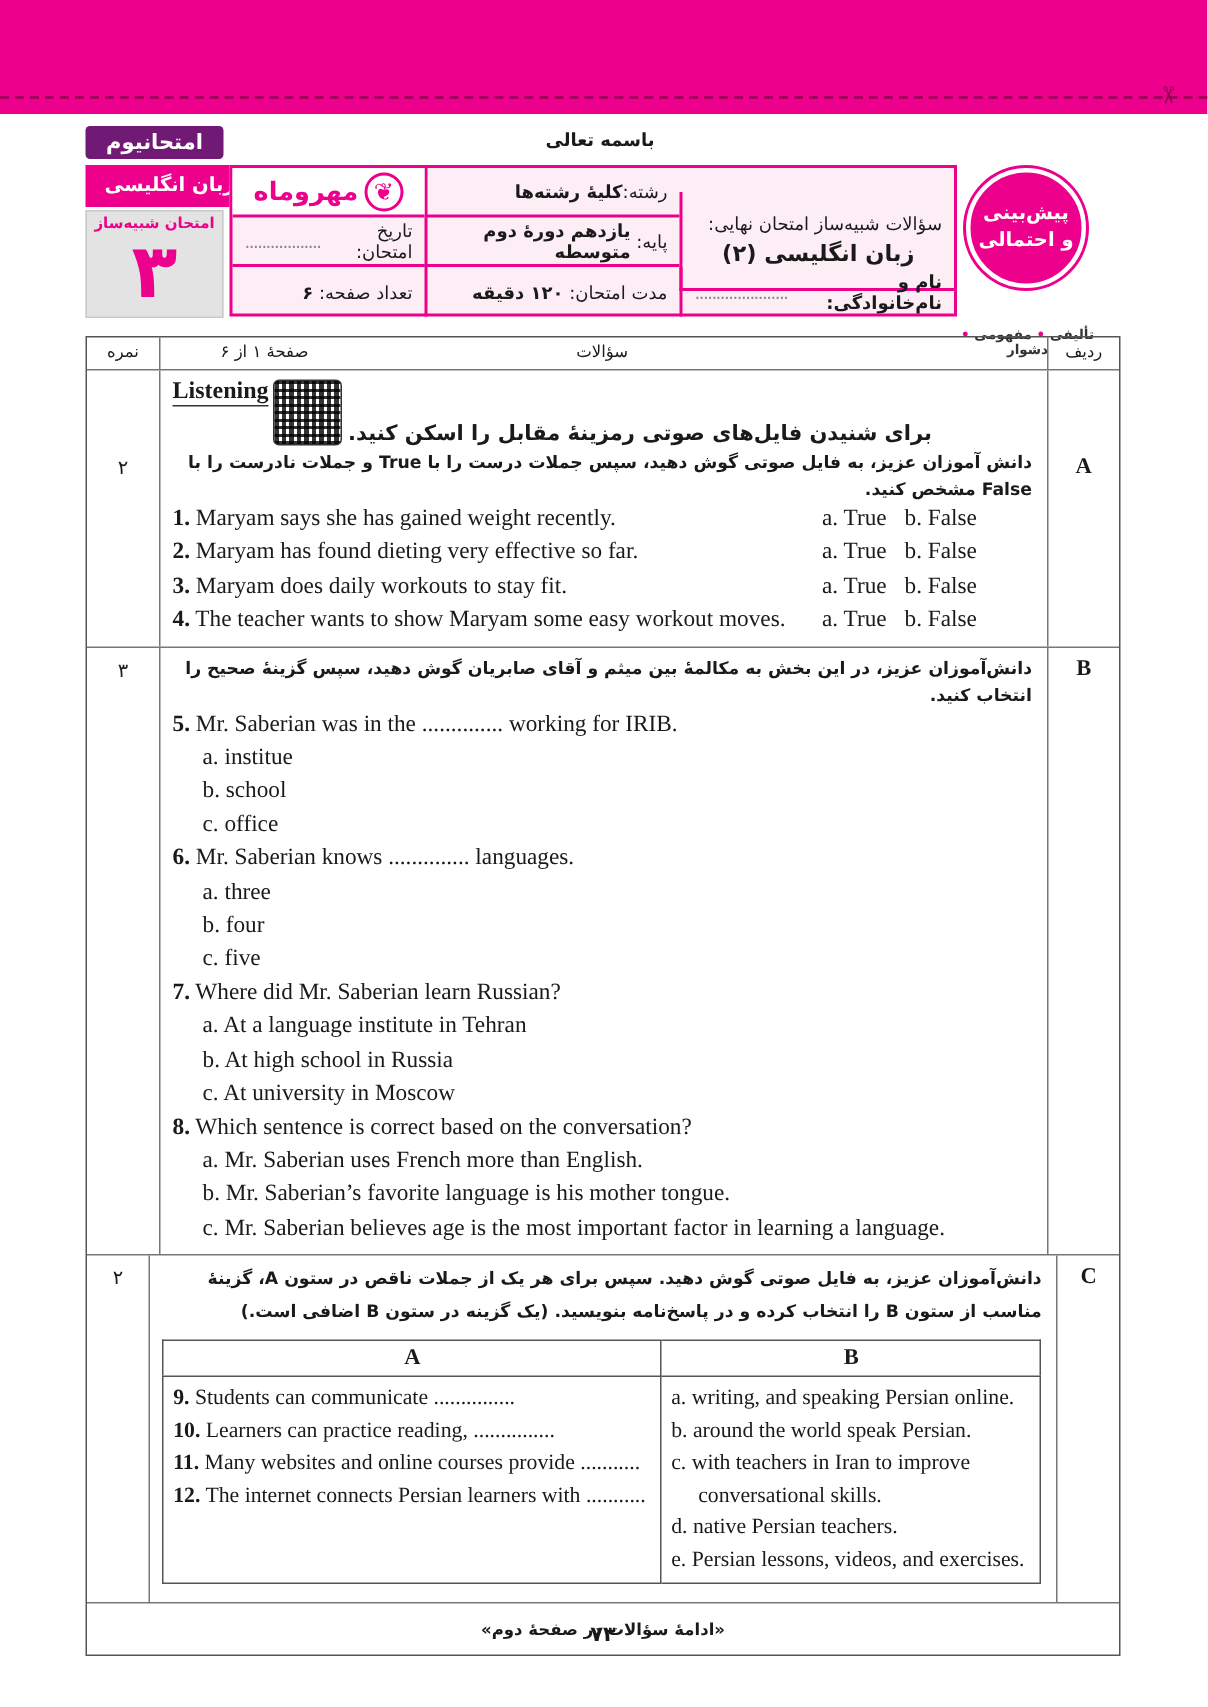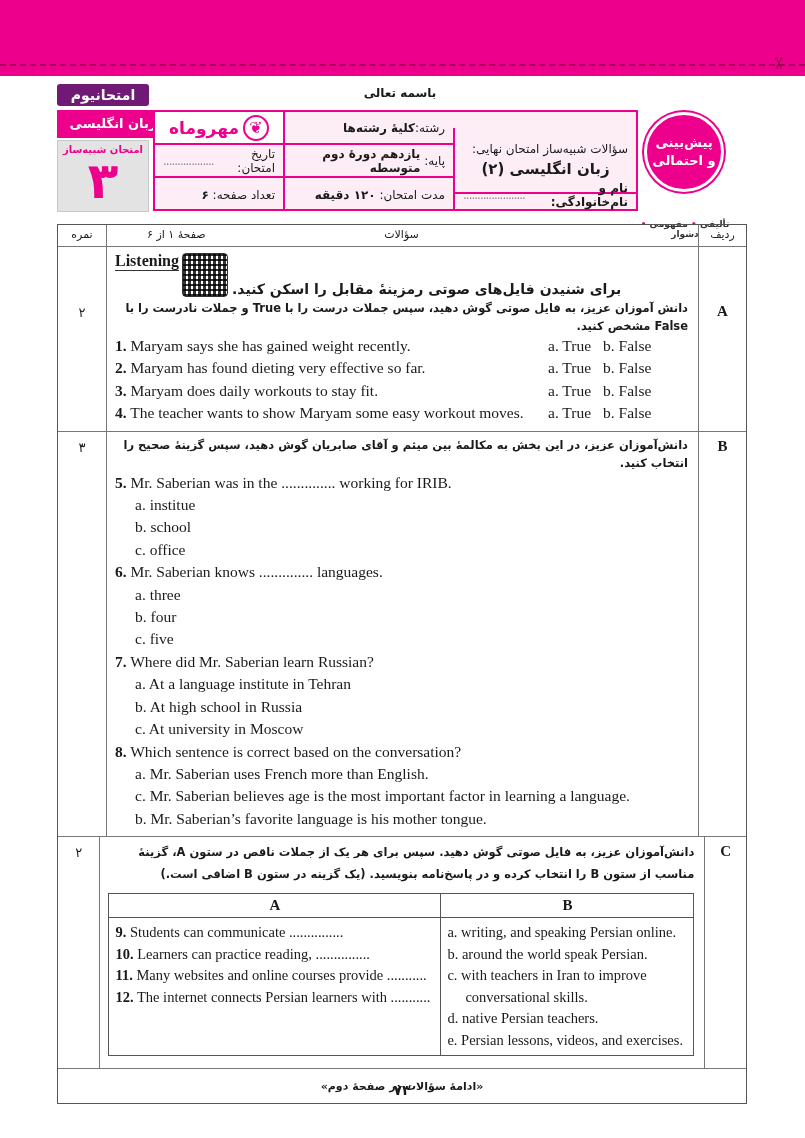--- a/index.html
+++ b/index.html
@@ -195,22 +195,22 @@
           <div class="en"><b>6.</b> <span>Mr. Saberian knows .............. languages.</span></div>
           <div class="en opt">a. three</div>
           <div class="en opt">b. four</div>
           <div class="en opt">c. five</div>
           <div class="en"><b>7.</b> <span>Where did Mr. Saberian learn Russian?</span></div>
           <div class="en opt">a. At a language institute in Tehran</div>
           <div class="en opt">b. At high school in Russia</div>
           <div class="en opt">c. At university in Moscow</div>
           <div class="en"><b>8.</b> <span>Which sentence is correct based on the conversation?</span></div>
           <div class="en opt">a. Mr. Saberian uses French more than English.</div>
+          <div class="en opt">b. Mr. Saberian’s favorite language is his mother tongue.</div>
           <div class="en opt">c. Mr. Saberian believes age is the most important factor in learning a language.</div>
-          <div class="en opt">b. Mr. Saberian’s favorite language is his mother tongue.</div>
         </div>
     </div>
     <div class="col-score" style="padding-top:8px">۳</div>
   </div>
 
   <div class="row">
     <div class="col-id" style="padding-top:6px">C</div>
     <div class="col-q">
       <div class="fa" style="line-height:22px">دانش‌آموزان عزیز، به فایل صوتی گوش دهید. سپس برای هر یک از جملات ناقص در ستون A، گزینهٔ مناسب از ستون B را انتخاب کرده و در پاسخ‌نامه بنویسید. (یک گزینه در ستون B اضافی است.)</div>
       <table class="match-table">

